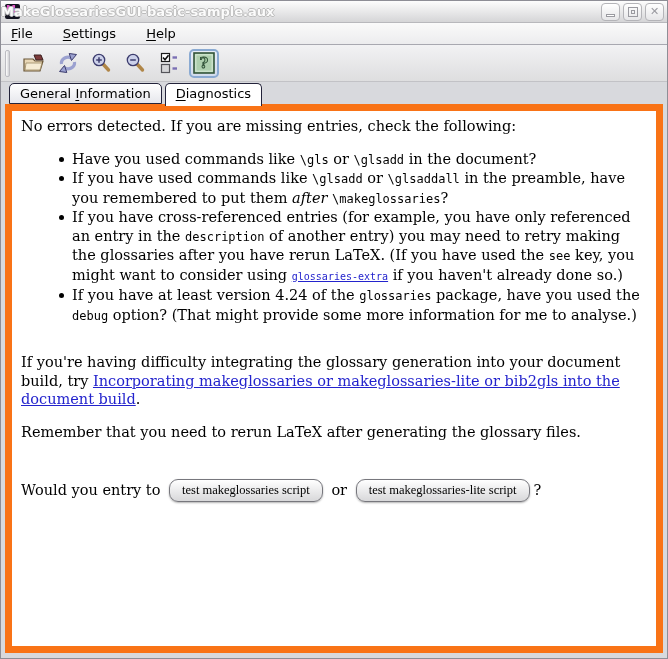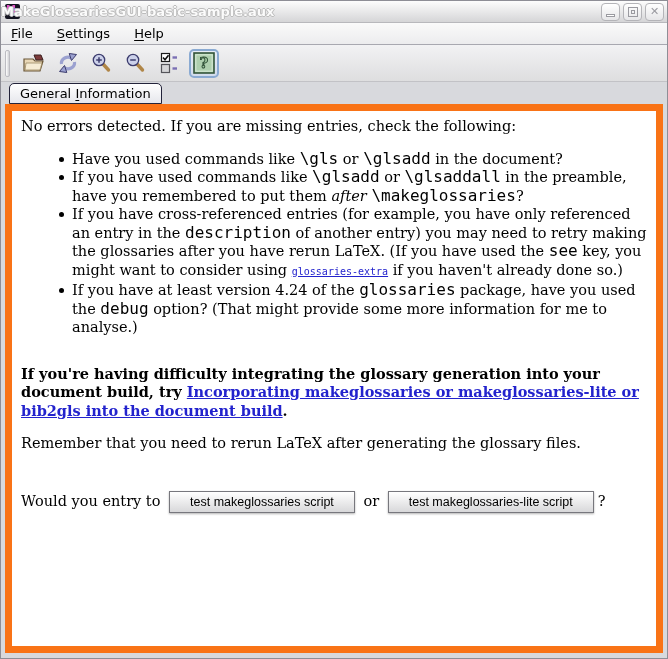--- a/index.html
+++ b/index.html
@@ -41,21 +41,21 @@
   }
   .glyph-min{width:9px;height:3px;border:1px solid #9a9aa0;background:#fff;margin-top:8px;}
   .glyph-max{width:10px;height:10px;border:1px solid #9a9aa0;display:flex;align-items:center;justify-content:center;}
   .glyph-max span{width:4px;height:4px;border:1px solid #9a9aa0;display:block;}
   .glyph-close{font-size:11px;color:#9a9aa0;font-weight:bold;line-height:1;}
   
   .menubar{
     height:22px;flex:0 0 22px;
     background:linear-gradient(#fafafa,#ececee);
     border-bottom:1px solid #a8a8b0;
-    display:flex;align-items:center;gap:12px;padding:0 4px;
+    display:flex;align-items:center;gap:18px;padding:0 4px;
   }
   .menu-item{font-size:13px;color:#000;padding:2px 6px;cursor:default;}
   .mnemonic{text-decoration:underline;text-underline-offset:2px;}
   
   .toolbar{
     height:37px;flex:0 0 37px;
     background:linear-gradient(#f2f2f4,#dededf);
     border-bottom:1px solid #c2c2c6;
     display:flex;align-items:center;padding:0 2px;
   }
@@ -102,30 +102,30 @@
     font-size:14.5px;line-height:18.5px;color:#000;
     position:relative;z-index:1;
   }
   .panel p{margin:0;}
   .bullets{margin:14px 0 28px;padding:0;list-style:none;}
   .bullets li{position:relative;padding-left:51px;margin:0;}
   .bullets li::before{
     content:"";position:absolute;left:38px;top:7px;
     width:5px;height:5px;border-radius:50%;background:#000;
   }
-  .para-integrate{margin:16px 0 14px !important;font-weight:bold;}
+  .para-integrate{margin:16px 0 14px !important;}
   .question{margin-top:38px !important;}
-  .seg-mono{font-family:"DejaVu Sans Mono",monospace;font-size:16px;}
+  .seg-mono{font-family:"DejaVu Sans Mono",monospace;font-size:12px;}
   .seg-italic{font-style:italic;}
   a.seg-link{color:#2323cd;text-decoration:underline;cursor:pointer;font-family:inherit;}
   a.seg-monolink{color:#2323cd;text-decoration:underline;cursor:pointer;font-family:"DejaVu Sans Mono",monospace;font-size:10px;}
   .inline-btn{
-    font-family:Liberation Sans, sans-serif;font-size:12.5px;color:#000;
-    padding:3px 20px;margin:0 4px;
-    border:1px solid #77777d;border-radius:0;
+    font-family:Liberation Serif, serif;font-size:12.5px;color:#000;
+    padding:3px 12px;margin:0 4px;
+    border:1px solid #77777d;border-radius:9px;
     background:linear-gradient(#ffffff,#d8d8da);
     box-shadow:0 1px 2px rgba(0,0,0,.3);
     vertical-align:middle;cursor:default;
   }
 </style>
 </head>
 <body>
 
 <div class="window">
 
@@ -207,20 +207,21 @@
       <svg width="22" height="22" viewBox="0 0 22 22">
         <rect x="1" y="1" width="20" height="20" fill="#aecfae" stroke="#33543a" stroke-width="1.6"></rect>
         <rect x="2.8" y="2.8" width="16.4" height="16.4" fill="none" stroke="#d2e6d2" stroke-width="1.2"></rect>
         <text x="11" y="16" text-anchor="middle" font-family="DejaVu Serif, serif" font-size="15" font-weight="bold" fill="#9cc49c" stroke="#2c4c34" stroke-width="0.9">?</text>
       </svg>
     </div>
   </div>
 
   <div class="tabrow">
     <div class="tab unselected">General <span class="mnemonic">I</span>nformation</div>
+    <div class="tab selected"><span class="mnemonic">D</span>iagnostics</div>
   </div>
 
   <div class="panel">
     <p><span class="seg-plain">No errors detected. If you are missing entries, check the following:</span></p>
 
     <ul class="bullets">
       <li><span class="seg-plain">Have you used commands like </span><span class="seg-mono">\gls</span><span class="seg-plain"> or </span><span class="seg-mono">\glsadd</span><span class="seg-plain"> in the document?</span></li>
       <li><span class="seg-plain">If you have used commands like </span><span class="seg-mono">\glsadd</span><span class="seg-plain"> or </span><span class="seg-mono">\glsaddall</span><span class="seg-plain"> in the preamble, have you remembered to put them </span><span class="seg-italic">after</span><span class="seg-plain"> </span><span class="seg-mono">\makeglossaries</span><span class="seg-plain">?</span></li>
       <li><span class="seg-plain">If you have cross-referenced entries (for example, you have only referenced an entry in the </span><span class="seg-mono">description</span><span class="seg-plain"> of another entry) you may need to retry making the glossaries after you have rerun LaTeX. (If you have used the </span><span class="seg-mono">see</span><span class="seg-plain"> key, you might want to consider using </span><a class="seg-monolink" href="#">glossaries-extra</a><span class="seg-plain"> if you haven't already done so.)</span></li>
       <li><span class="seg-plain">If you have at least version 4.24 of the </span><span class="seg-mono">glossaries</span><span class="seg-plain"> package, have you used the </span><span class="seg-mono">debug</span><span class="seg-plain"> option? (That might provide some more information for me to analyse.)</span></li>

